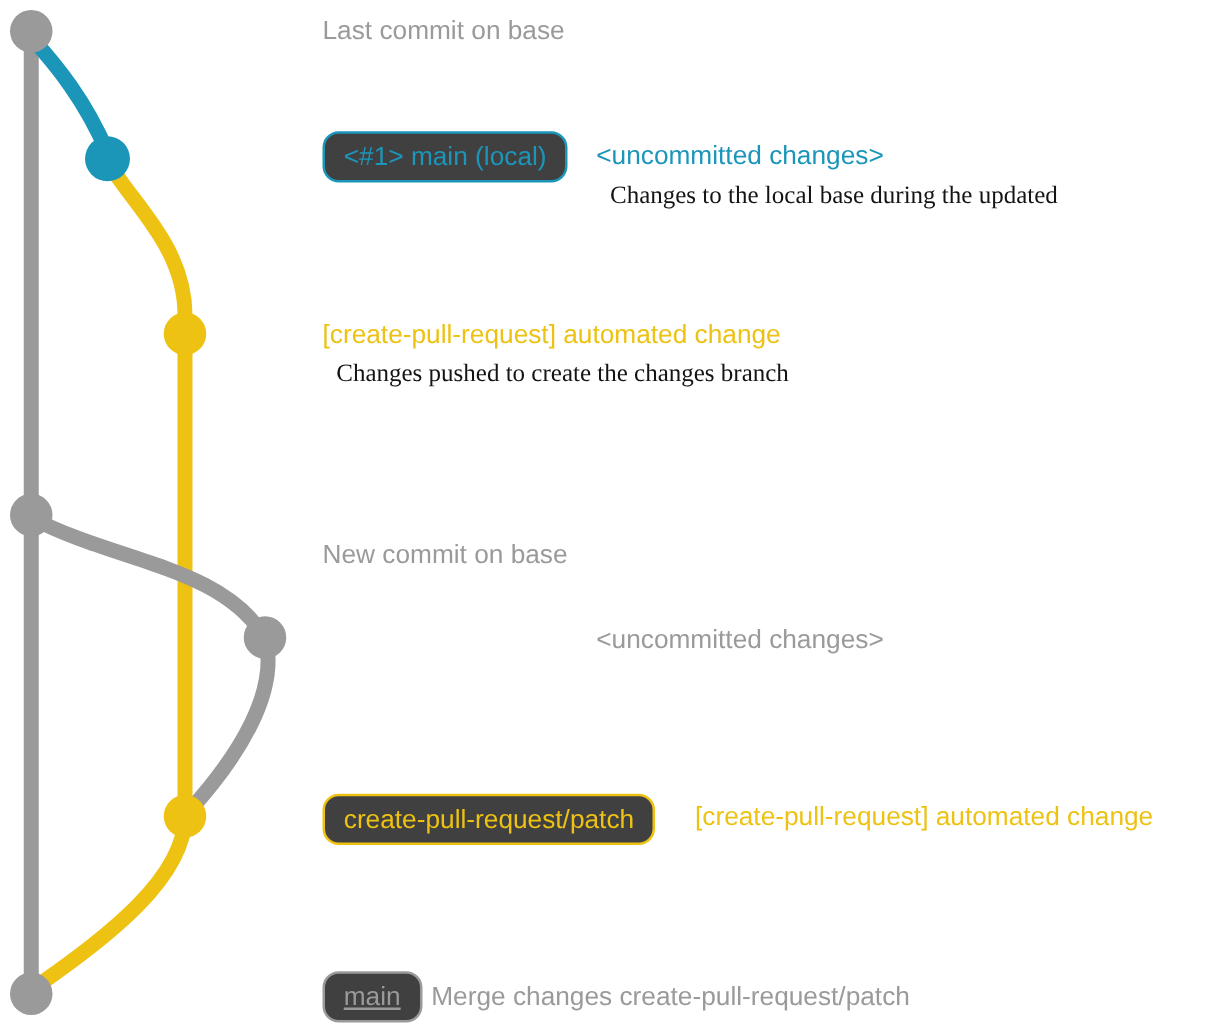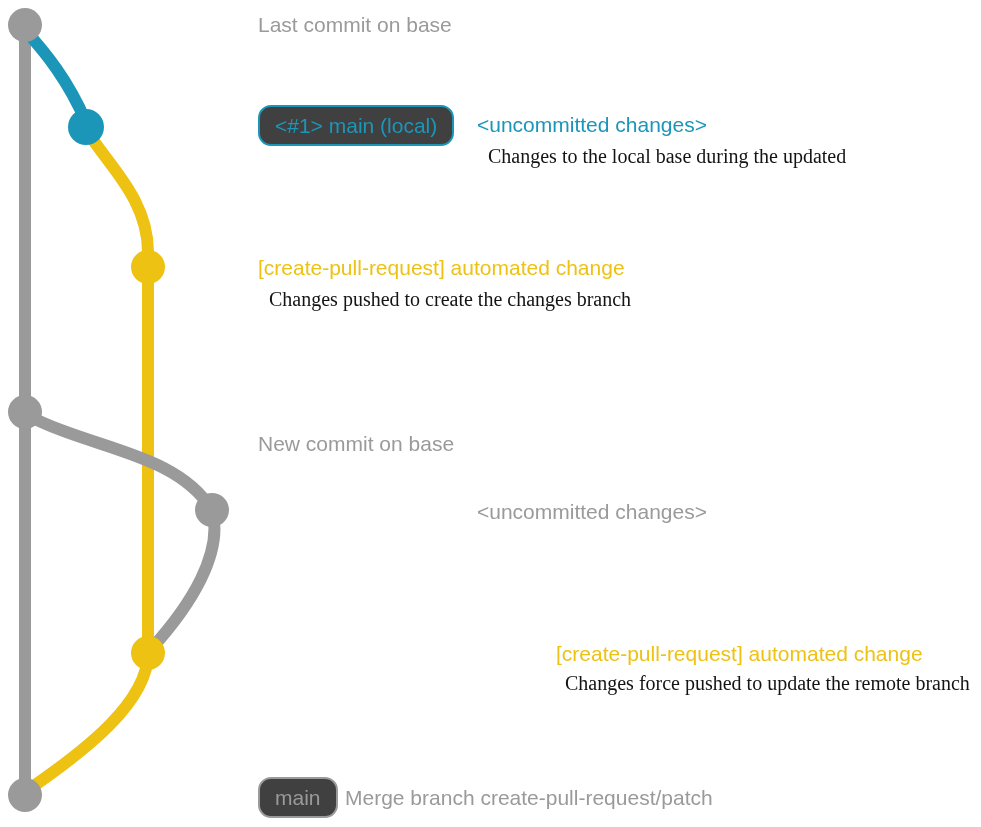--- a/index.html
+++ b/index.html
@@ -60,19 +60,19 @@
   <div class="label c-blue" style="left:477px; top:113px;">&lt;uncommitted changes&gt;</div>
   <div class="serif" style="left:488px; top:145px;">Changes to the local base during the updated</div>
 
   <div class="label c-yellow" style="left:258px; top:256px;">[create-pull-request] automated change</div>
   <div class="serif" style="left:269px; top:288px;">Changes pushed to create the changes branch</div>
 
   <div class="label c-gray" style="left:258px; top:404px;margin-top:28px;">New commit on base</div>
 
   <div class="label c-gray" style="left:477px; top:500px;">&lt;uncommitted changes&gt;</div>
 
+  <div class="badge c-yellow" style="left:258px; top:635px;">create-pull-request/patch</div>
   <div class="label c-yellow" style="left:556px; top:642px;">[create-pull-request] automated change</div>
-  <div class="serif" style="left:565px; top:672px;">Changes force pushed to update the remote branch</div>
 
-  <div class="badge c-gray" style="left:258px; top:777px;">main</div>
-  <div class="label c-gray" style="left:345px; top:786px;">Merge branch create-pull-request/patch</div>
+  <div class="badge c-gray" style="left:258px; top:777px;text-decoration:underline;">main</div>
+  <div class="label c-gray" style="left:345px; top:786px;">Merge changes create-pull-request/patch</div>
 
 </div>
 
 </body></html>

